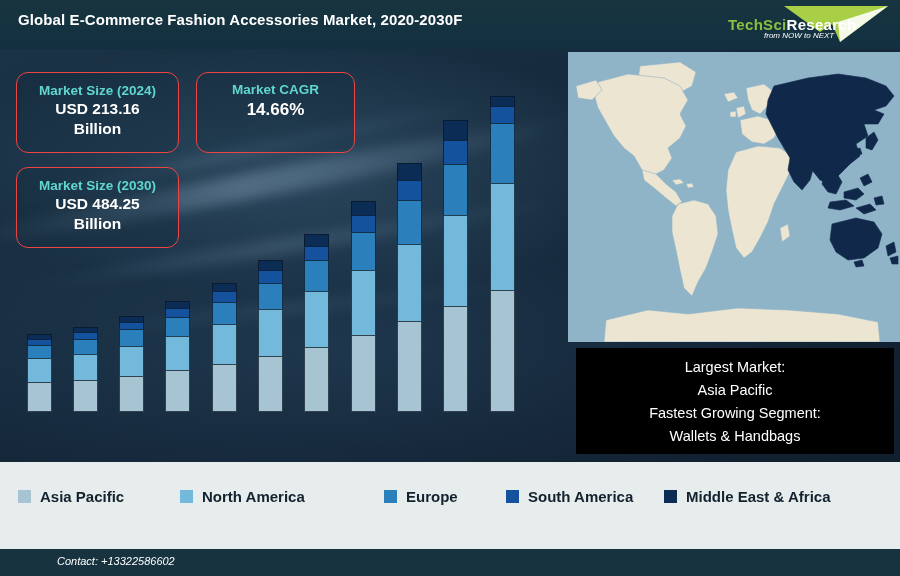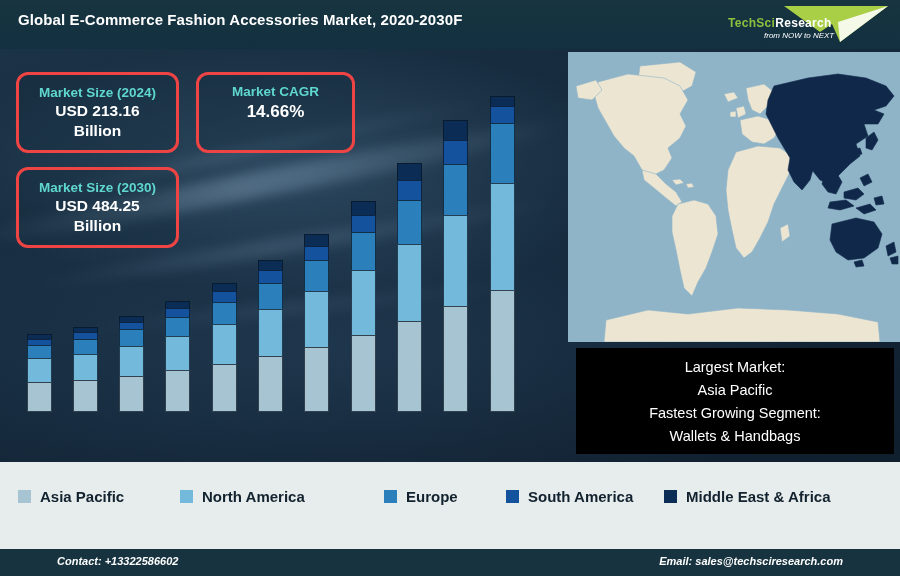--- a/index.html
+++ b/index.html
@@ -23,21 +23,21 @@
     position:absolute;left:18px;top:11px;
     font-size:15px;font-weight:bold;color:#ffffff;
     letter-spacing:.1px;white-space:nowrap;
   }
   .logo-box{
     position:absolute;right:8px;top:2px;width:180px;height:45px;
   }
   .logo-swoosh{position:absolute;left:0;top:0;width:180px;height:45px;}
   .logo-text{
     position:absolute;left:16px;top:14px;
-    font-size:12px;font-weight:bold;letter-spacing:.3px;
+    font-size:15px;font-weight:bold;letter-spacing:.3px;
     white-space:nowrap;
   }
   .logo-tech{color:#8bbf3e;}
   .logo-research{color:#ffffff;}
   .logo-tag{
     position:absolute;left:52px;top:29px;
     font-size:8px;font-style:italic;color:#ffffff;white-space:nowrap;
   }
 
   
@@ -56,21 +56,21 @@
     filter:blur(6px);pointer-events:none;
   }
   .wisp1{left:-40px;top:120px;width:620px;height:26px;transform:rotate(-11deg);}
   .wisp2{left:20px;top:186px;width:560px;height:16px;transform:rotate(-9deg);opacity:.55;}
   .wisp3{left:-10px;top:96px;width:520px;height:12px;transform:rotate(-12deg);opacity:.45;}
   .wisp4{left:60px;top:250px;width:500px;height:14px;transform:rotate(-6deg);opacity:.30;}
 
   
   .card{
     position:absolute;
-    border:3px solid #ef4444;border-radius:12px;
+    border:1px solid #ef4444;border-radius:12px;
     background:rgba(20,42,60,.30);
     text-align:center;color:#ffffff;
     box-sizing:border-box;
   }
   .card .k{
     color:#5fd7cf;font-weight:bold;font-size:13.5px;line-height:17px;
   }
   .card .v{
     color:#ffffff;font-weight:bold;font-size:15.5px;line-height:20px;
   }
@@ -122,21 +122,21 @@
     font-size:15px;font-weight:bold;color:#12222e;
   }
 
   
   .footer{
     position:absolute;left:0;top:549px;width:900px;height:27px;
     background:#16333f;
   }
   .footer span{
     position:absolute;top:6px;
-    font-size:11px;font-style:italic;font-weight:bold;color:#ffffff;
+    font-size:11px;font-style:italic;font-weight:normal;color:#ffffff;
   }
   .f-contact{left:57px;}
   .f-email{right:57px;}
 </style>
 </head>
 <body>
 
 <div id="infographic">
 
   <div class="header">
@@ -334,16 +334,15 @@
   <div class="legend" id="legend">
       <div class="leg-item" style="left: 18px;"><span class="leg-sw" style="background: rgb(167, 196, 210);"></span><span class="leg-tx">Asia Pacific</span></div>
       <div class="leg-item" style="left: 180px;"><span class="leg-sw" style="background: rgb(114, 185, 220);"></span><span class="leg-tx">North America</span></div>
       <div class="leg-item" style="left: 384px;"><span class="leg-sw" style="background: rgb(43, 127, 186);"></span><span class="leg-tx">Europe</span></div>
       <div class="leg-item" style="left: 482px; padding-left: 24px;"><span class="leg-sw" style="background: rgb(20, 82, 158);"></span><span class="leg-tx">South America</span></div>
       <div class="leg-item" style="left: 664px;"><span class="leg-sw" style="background: rgb(11, 44, 85);"></span><span class="leg-tx">Middle East &amp; Africa</span></div>
     </div>
 
   <div class="footer">
     <span class="f-contact">Contact: +13322586602</span>
-    <span class="f-email">Email: sales@techsciresearch.com</span>
   </div>
 
 </div>
 
 </body></html>

